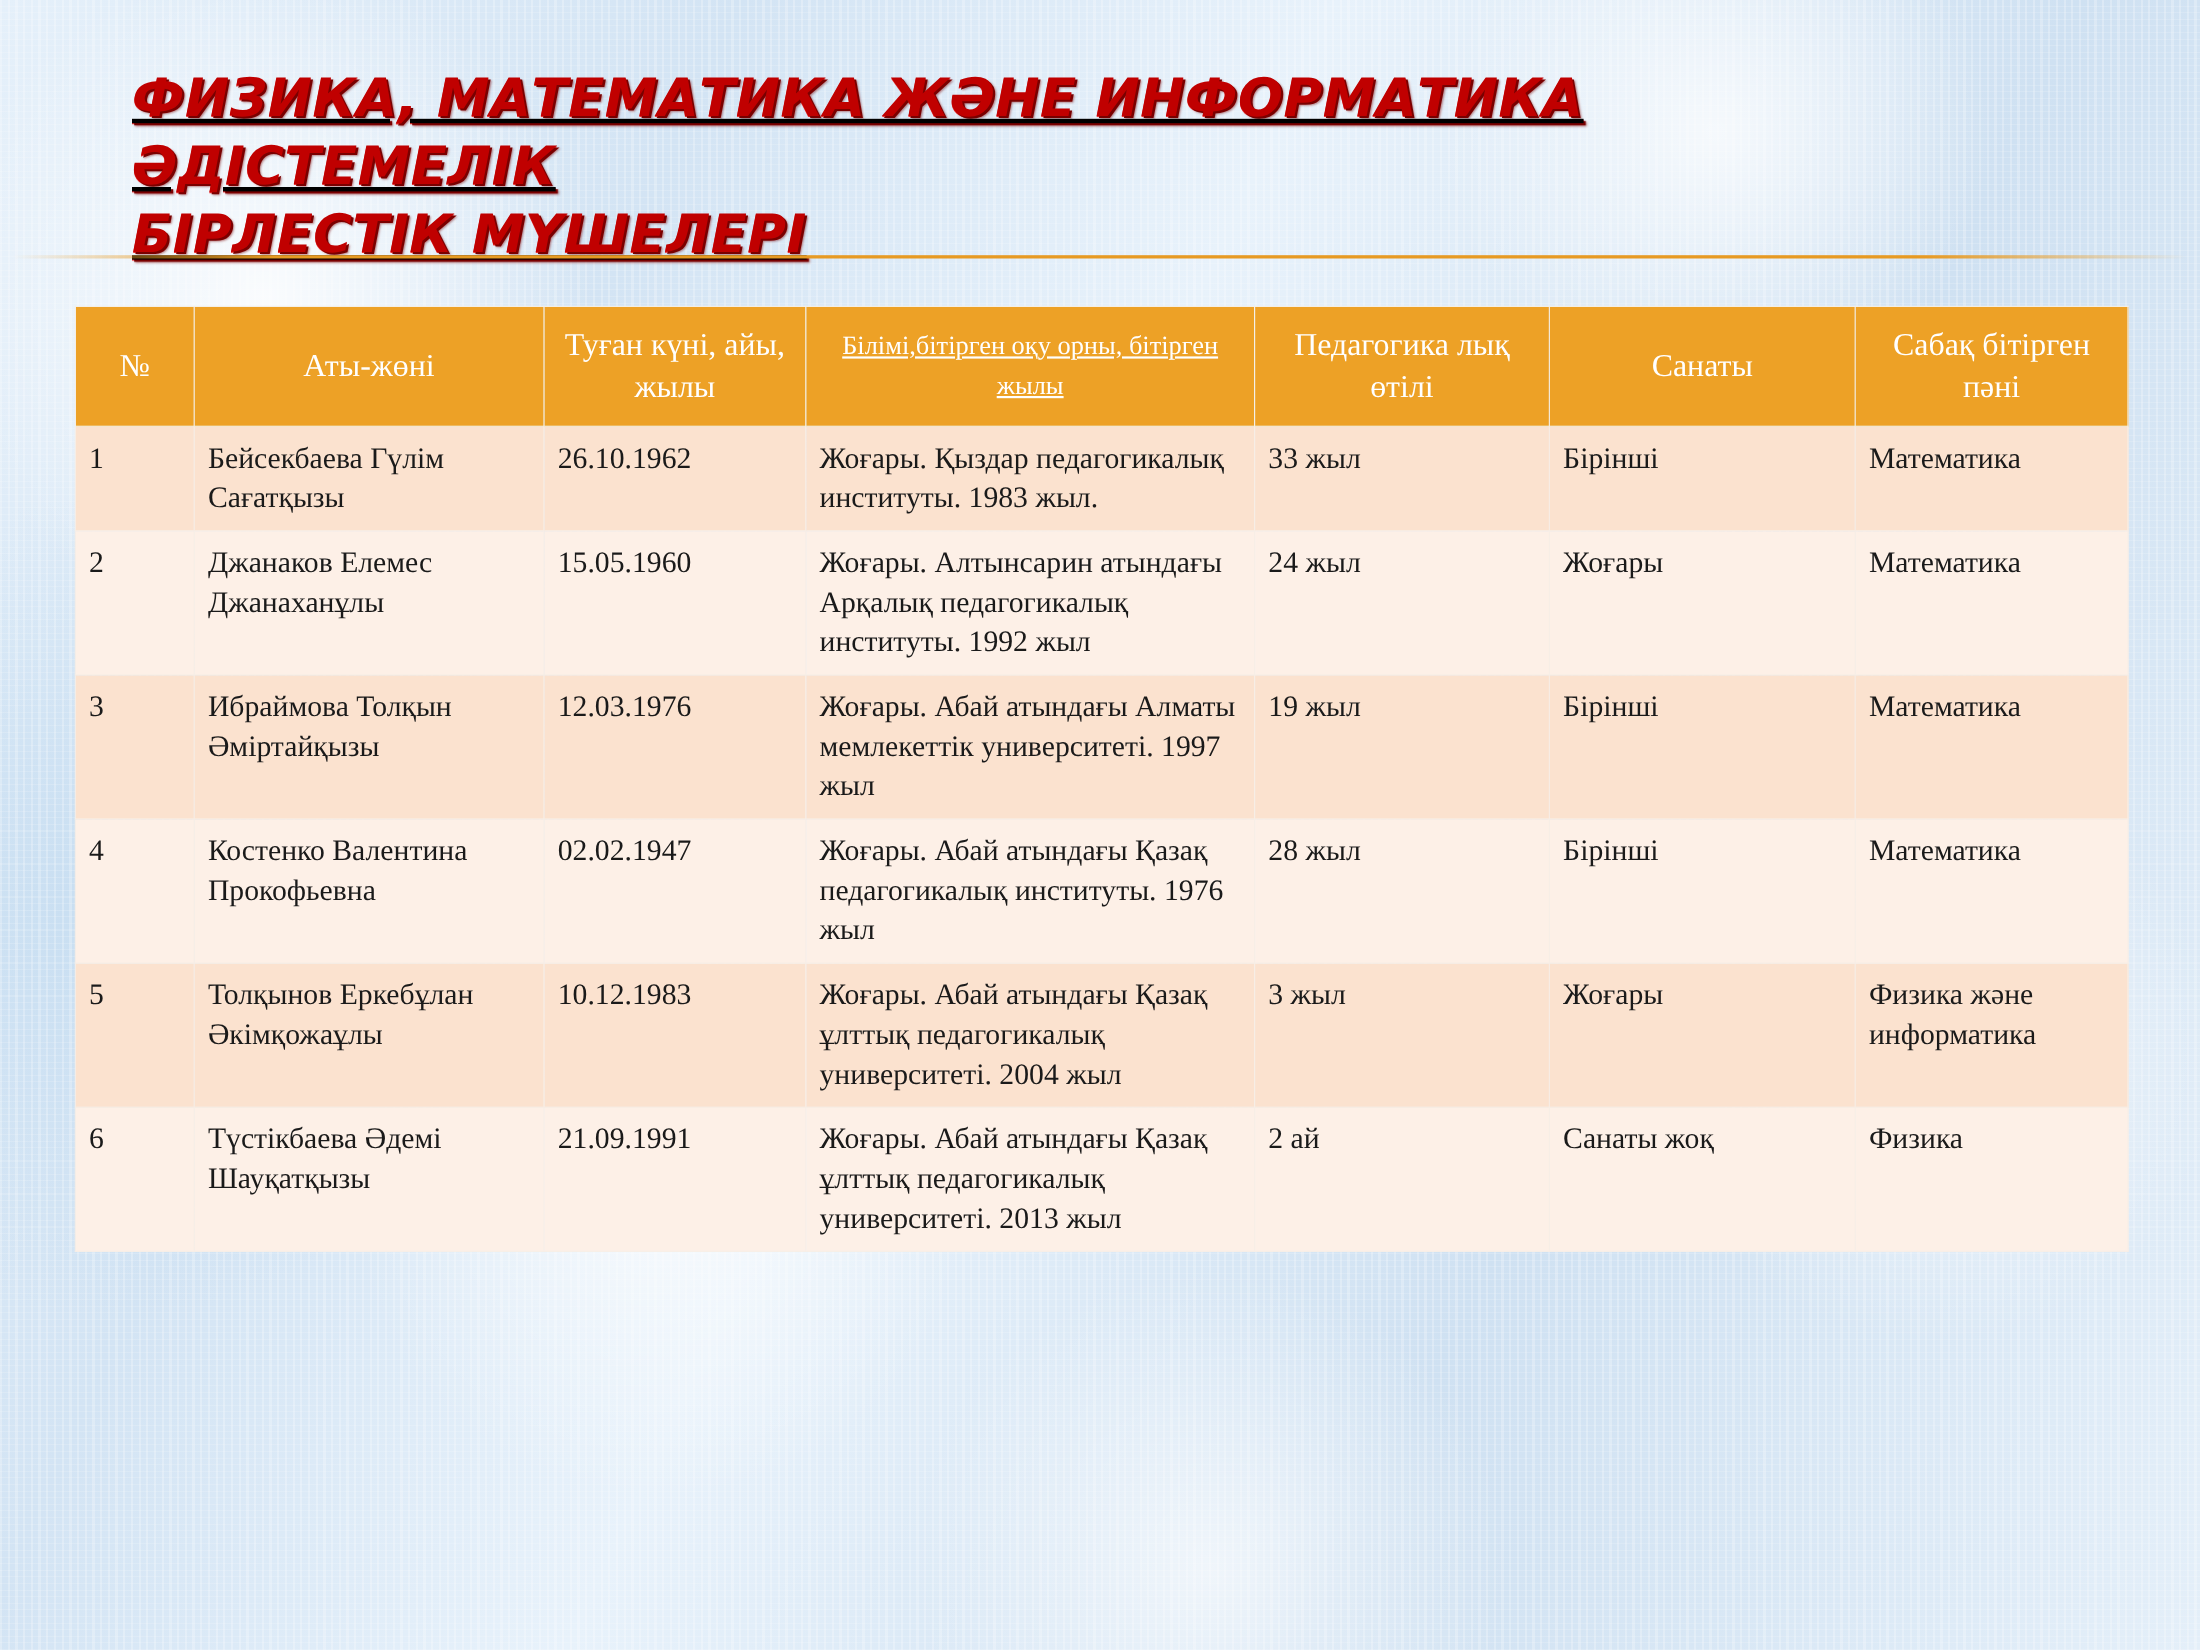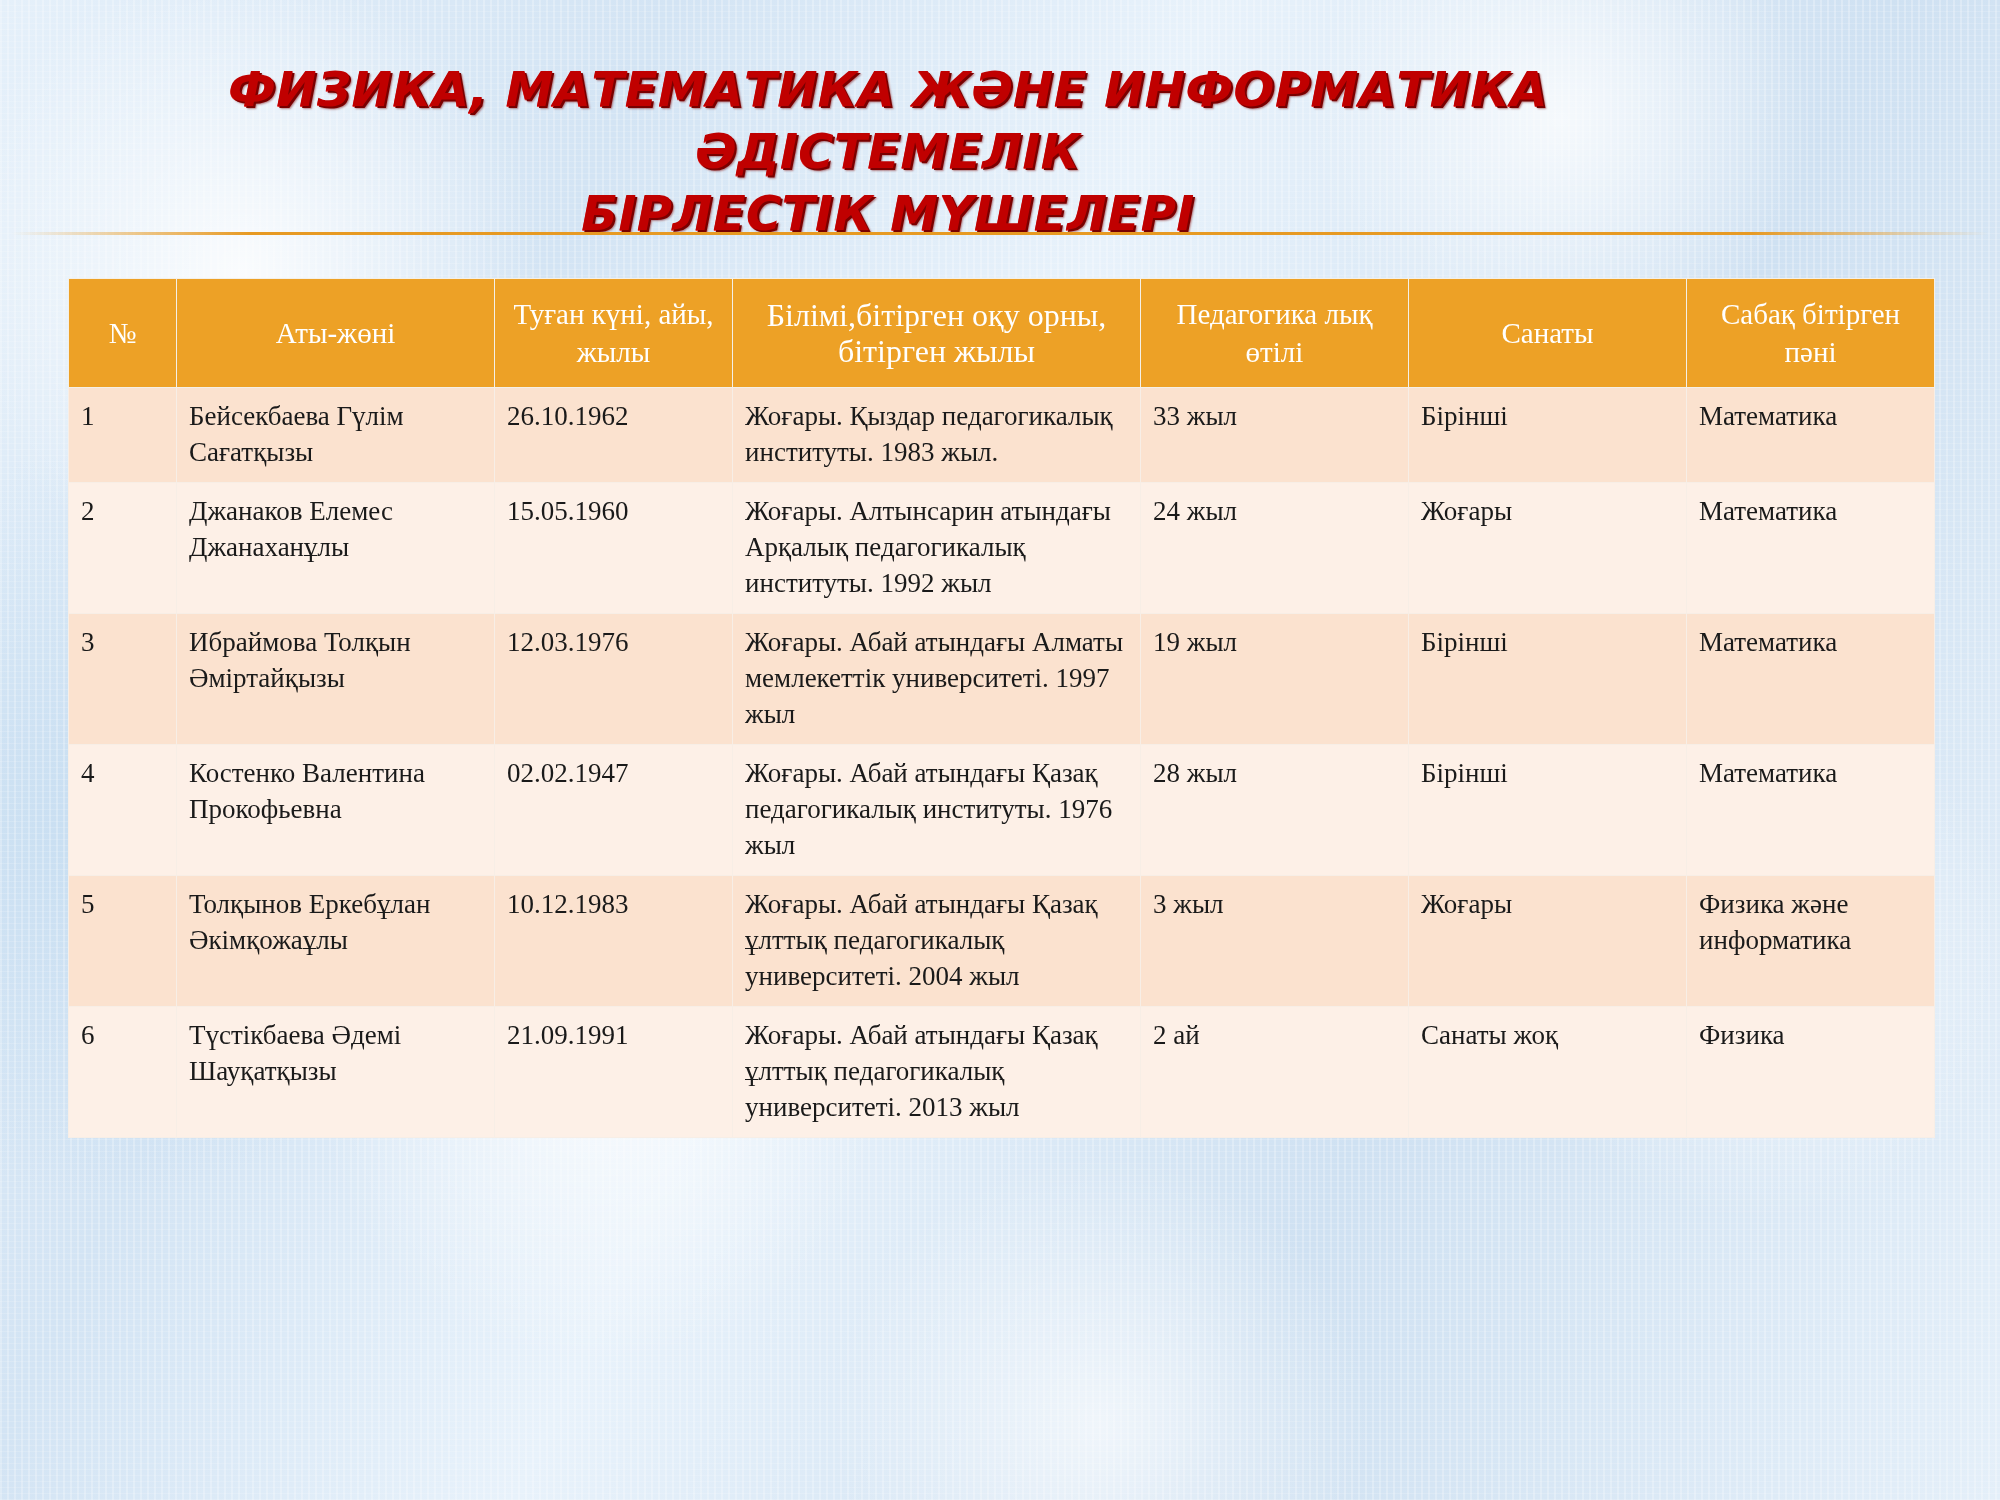--- a/index.html
+++ b/index.html
@@ -43,21 +43,22 @@
     width: 2000px;
     height: 1500px;
   }
 
   
   .title-block {
     position: absolute;
     top: 58px;
     left: 0;
     width: 1776px;
-    text-align: center;
+    text-align: left;
+    text-decoration: underline;
   }
   .title-line {
     font-family: "DejaVu Sans", sans-serif;
     font-weight: bold;
     font-style: italic;
     font-size: 48px;
     line-height: 62px;
     letter-spacing: 0.5px;
     color: #c00000;
     text-transform: uppercase;
@@ -93,22 +94,23 @@
     color: #ffffff;
     font-weight: normal;
     font-size: 29px;
     line-height: 38px;
     text-align: center;
     padding: 16px 12px;
     vertical-align: middle;
     border: 1px solid #f4f0e8;
   }
   table.members th.wrap-small {
-    font-size: 32px;
+    font-size: 24px;
     line-height: 36px;
+    text-decoration: underline;
   }
   table.members th.col-num {
     text-align: center;
   }
   table.members td {
     font-size: 27px;
     line-height: 36px;
     color: #1a1a1a;
     padding: 10px 12px 12px 12px;
     vertical-align: top;

